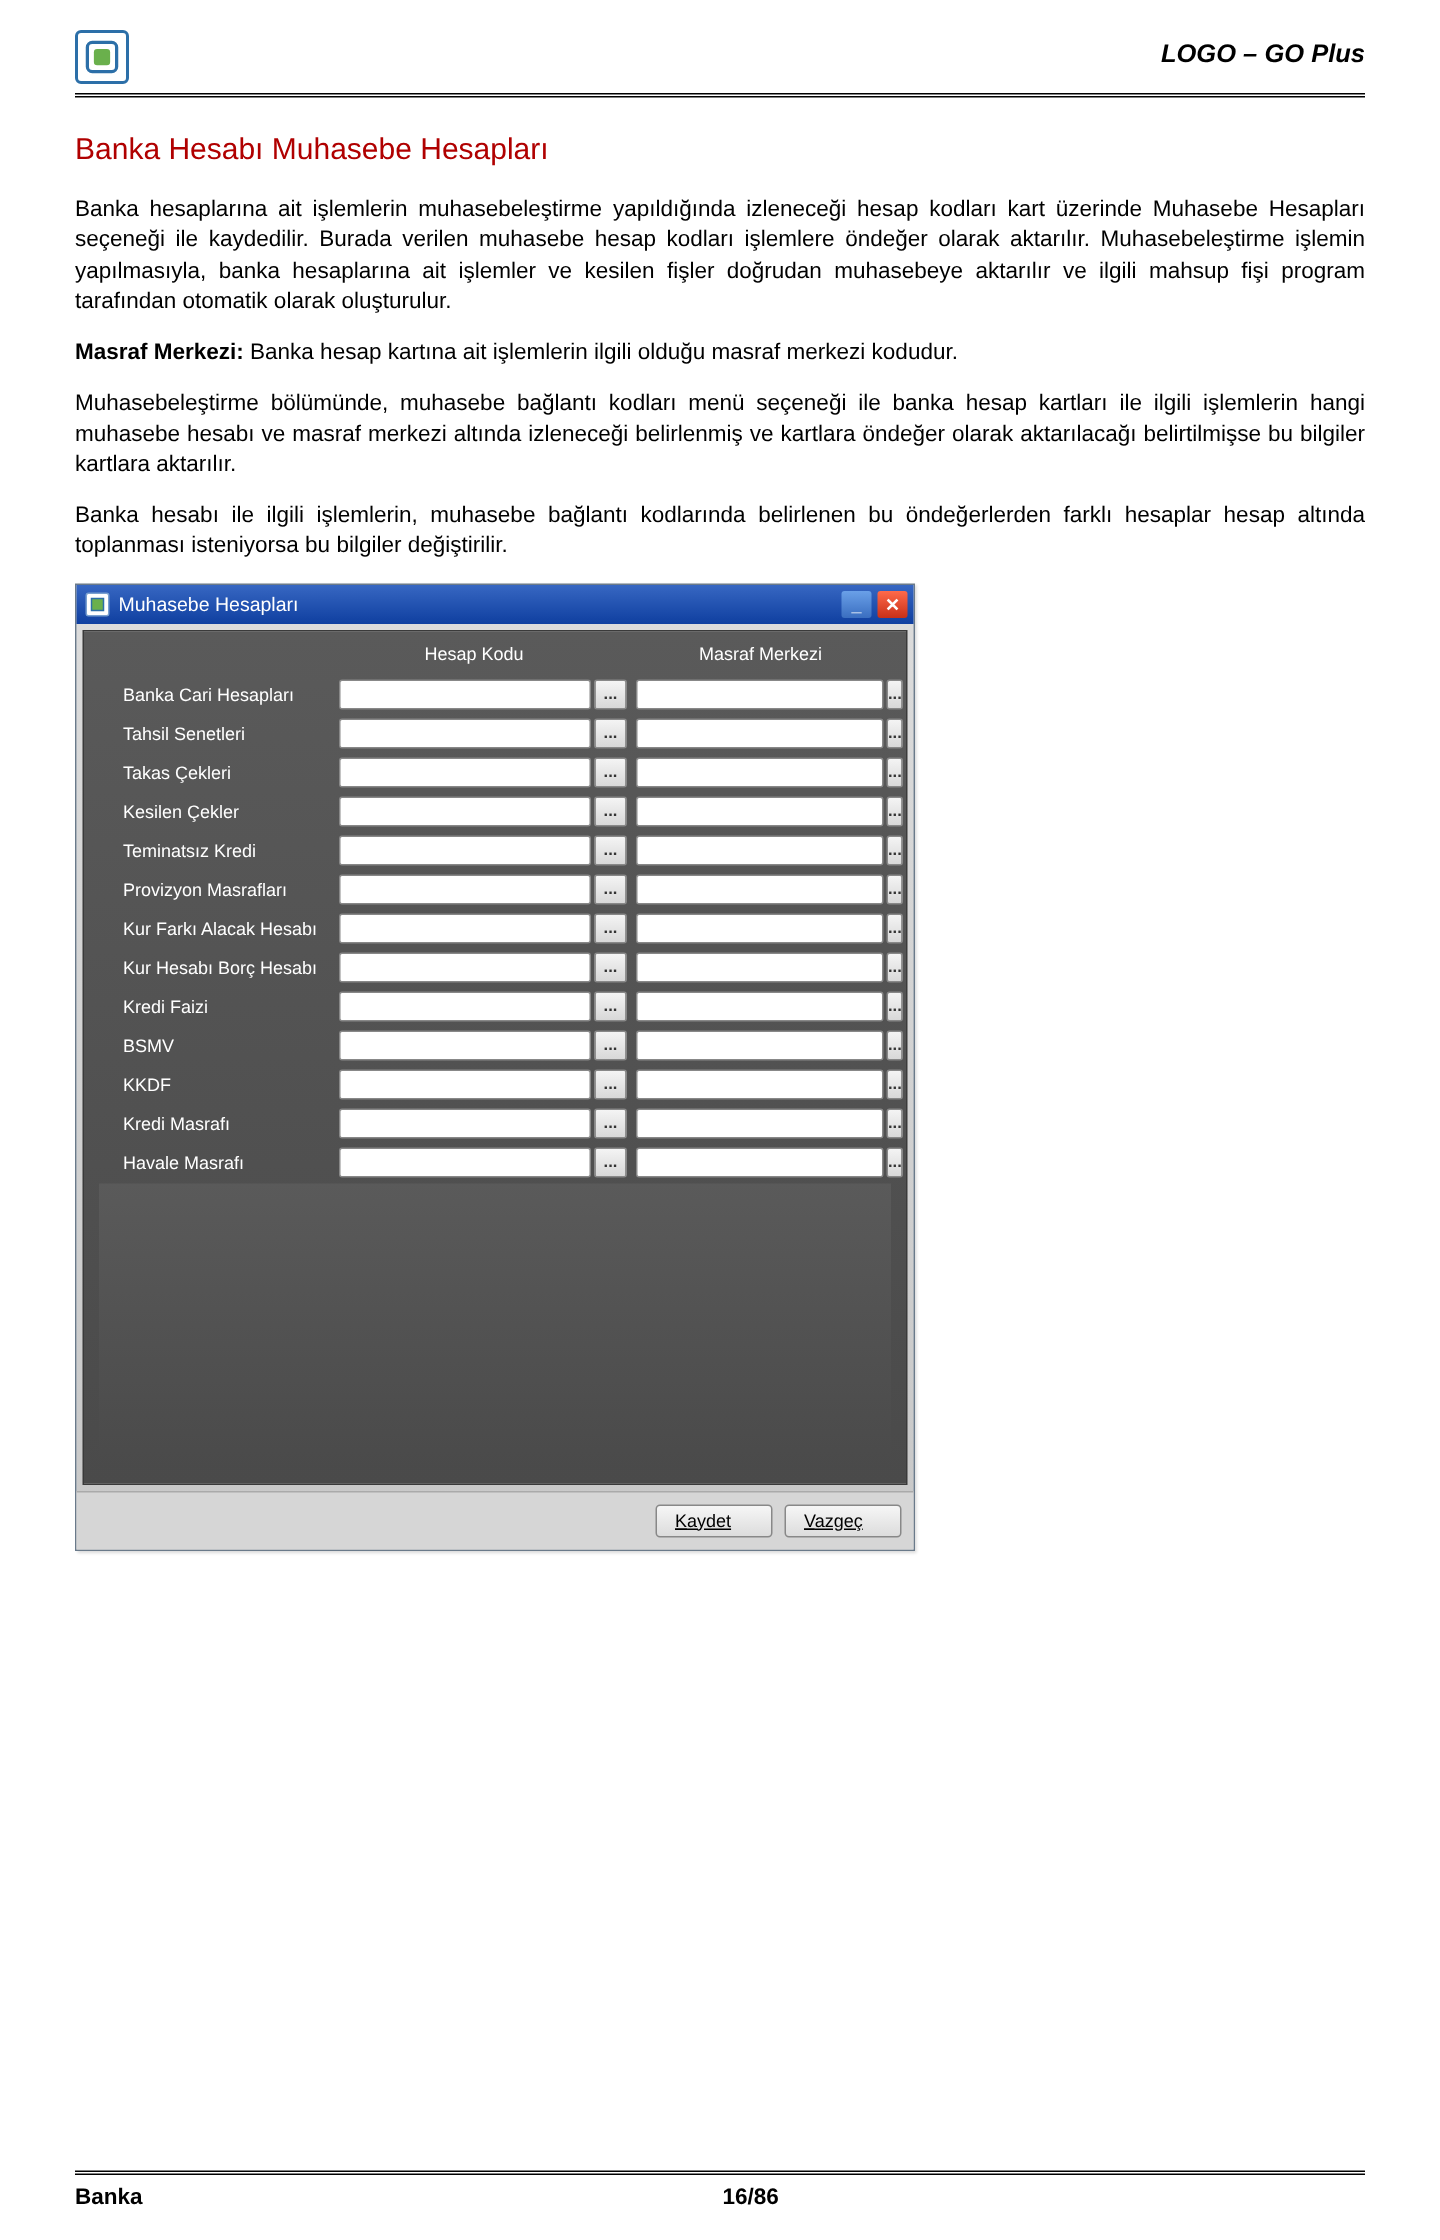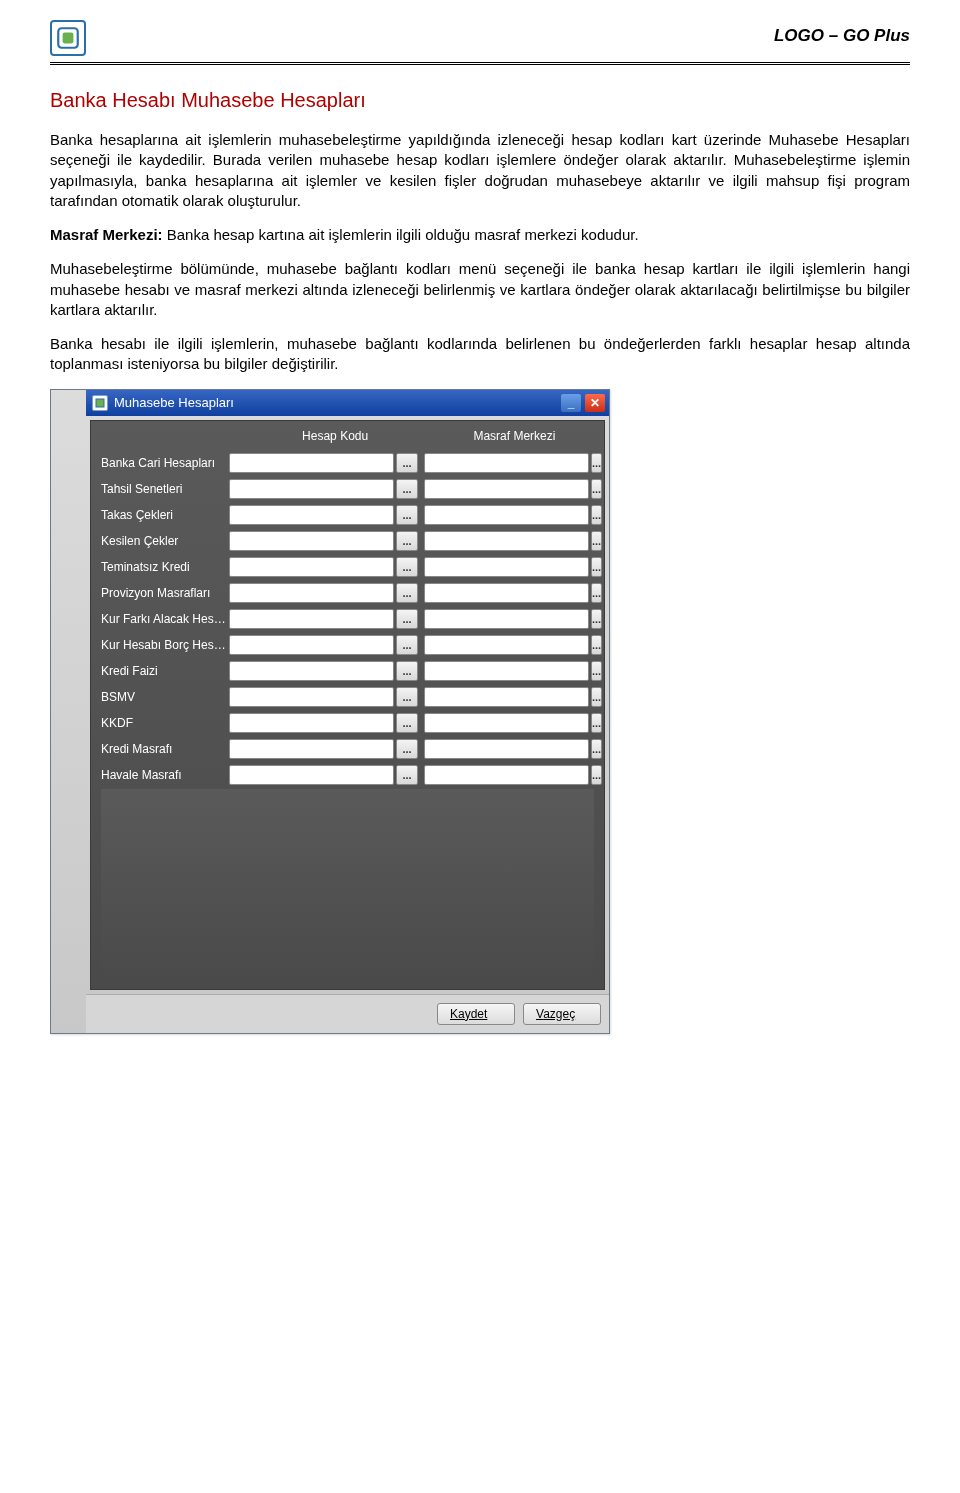--- a/index.html
+++ b/index.html
@@ -55,21 +55,20 @@
     font-size: 15px;
   }
   .body-text b { font-weight: bold; }
   
   .dialog {
     width: 560px;
     margin-top: 10px;
     border: 1px solid #6a7a8a;
     background: linear-gradient(#dcdcdc,#c8c8c8);
     box-shadow: 1px 1px 2px rgba(0,0,0,.15);
-    padding-left: 35px;
   }
   .titlebar {
     height: 26px;
     background: linear-gradient(#3767c2,#0f3fa0);
     display: flex;
     align-items: center;
     justify-content: space-between;
     padding: 0 4px 0 6px;
   }
   .titlebar-left { display:flex; align-items:center; gap:6px; }
@@ -102,21 +101,21 @@
   }
   .col-label { width:150px; }
   .col-hk { width:200px; text-align:center; }
   .col-mm { width:170px; text-align:center; margin-left:6px; }
   .row {
     display:flex;
     align-items:center;
     height:24px;
     margin-bottom:2px;
   }
-  .row-label { width:150px; color:#fff; font-size:12px; white-space:nowrap; overflow:hidden; text-overflow:ellipsis;}
+  .row-label { width:150px; color:#fff; font-size:12px; white-space:nowrap; overflow:hidden; text-overflow:ellipsis;margin-left:16px;}
   .field-wrap { position:relative; width:200px; display:flex; align-items:center; }
   .field-wrap.mm { width:170px; margin-left:6px; }
   .field {
     flex:1;
     height:20px;
     background:#fff;
     border:1px solid #888;
     border-radius:2px;
     padding:0 4px;
     font-size:12px;
@@ -361,13 +360,18 @@
       </div>
 
       <div class="dialog-blank"></div>
     </div>
     <div class="btnbar">
       <div class="dlg-btn"><span class="mn"><span style="text-decoration:underline">K</span>aydet</span></div>
       <div class="dlg-btn"><span class="mn"><span style="text-decoration:underline">V</span>azgeç</span></div>
     </div>
   </div>
 
+  <div class="footer">
+    <span>Banka</span>
+    <span>16/86</span>
+    <span style="visibility:hidden">.</span>
+  </div>
 </div>
 
 </body></html>

